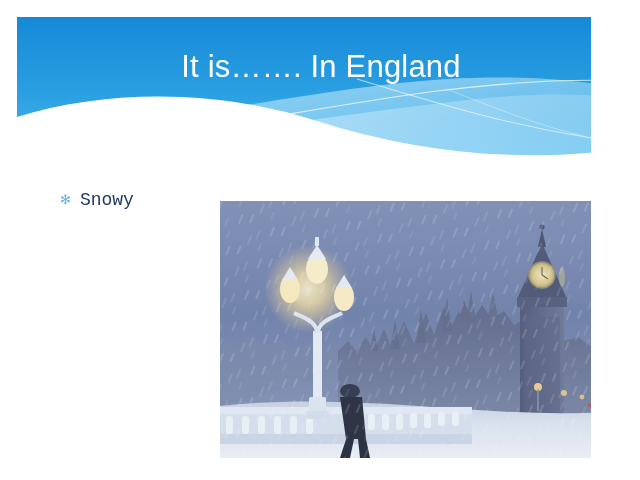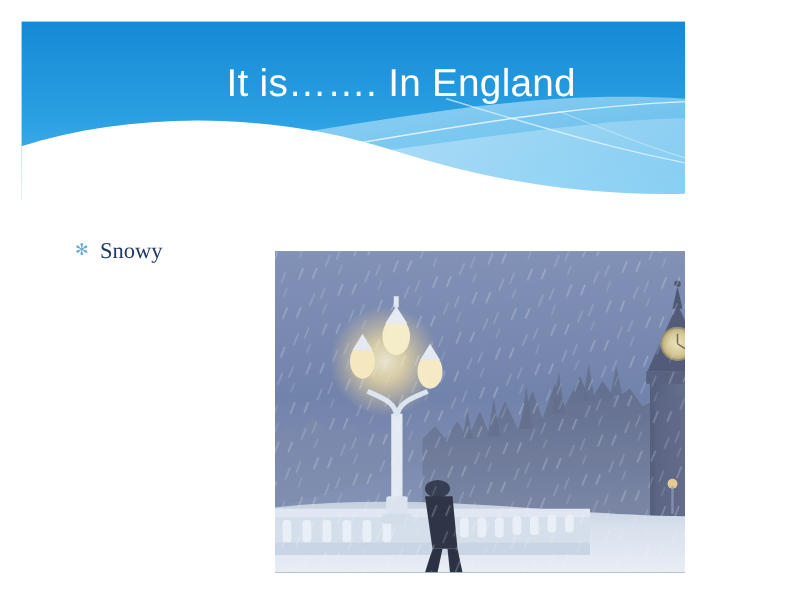--- a/index.html
+++ b/index.html
@@ -10,21 +10,21 @@
     height: 480px;
     background: #ffffff;
     overflow: hidden;
   }
   body {
     font-family: "Liberation Sans", sans-serif;
   }
 
   .slide {
     position: relative;
-    width: 548px;
+    width: 591px;
     height: 480px;
     background: #ffffff;
     overflow: hidden;
   }
 
   
   .header-band {
     position: absolute;
     left: 17px;
     top: 17px;
@@ -70,21 +70,21 @@
     color: #6BAEDB;
     font-size: 13px;
     line-height: 24px;
     flex: 0 0 auto;
   }
   .bullet-text {
     color: #1F3864;
     font-size: 18px;
     line-height: 24px;
     font-weight: 400;
-    font-family: Liberation Serif, serif;
+    font-family: Liberation Mono, monospace;
     text-align: right;
   }
 
   
   .photo {
     position: absolute;
     left: 220px;
     top: 201px;
     width: 398px;
     height: 257px;

